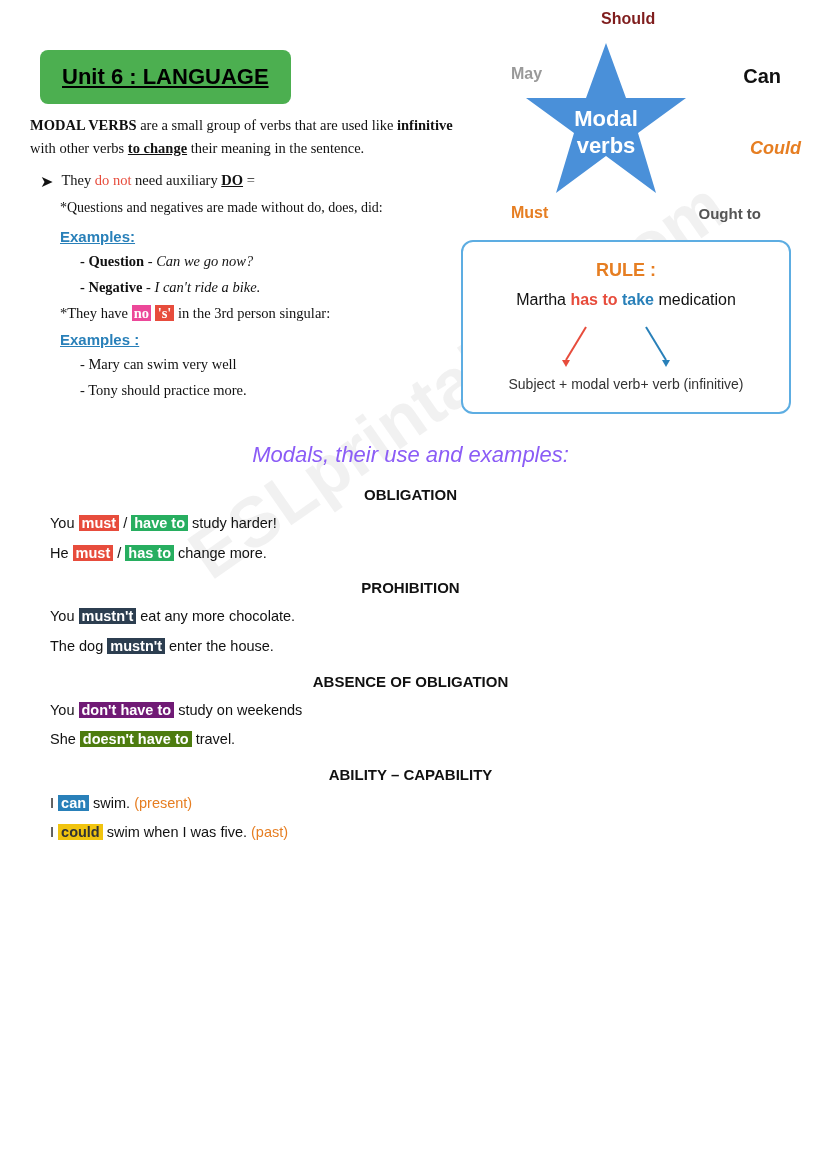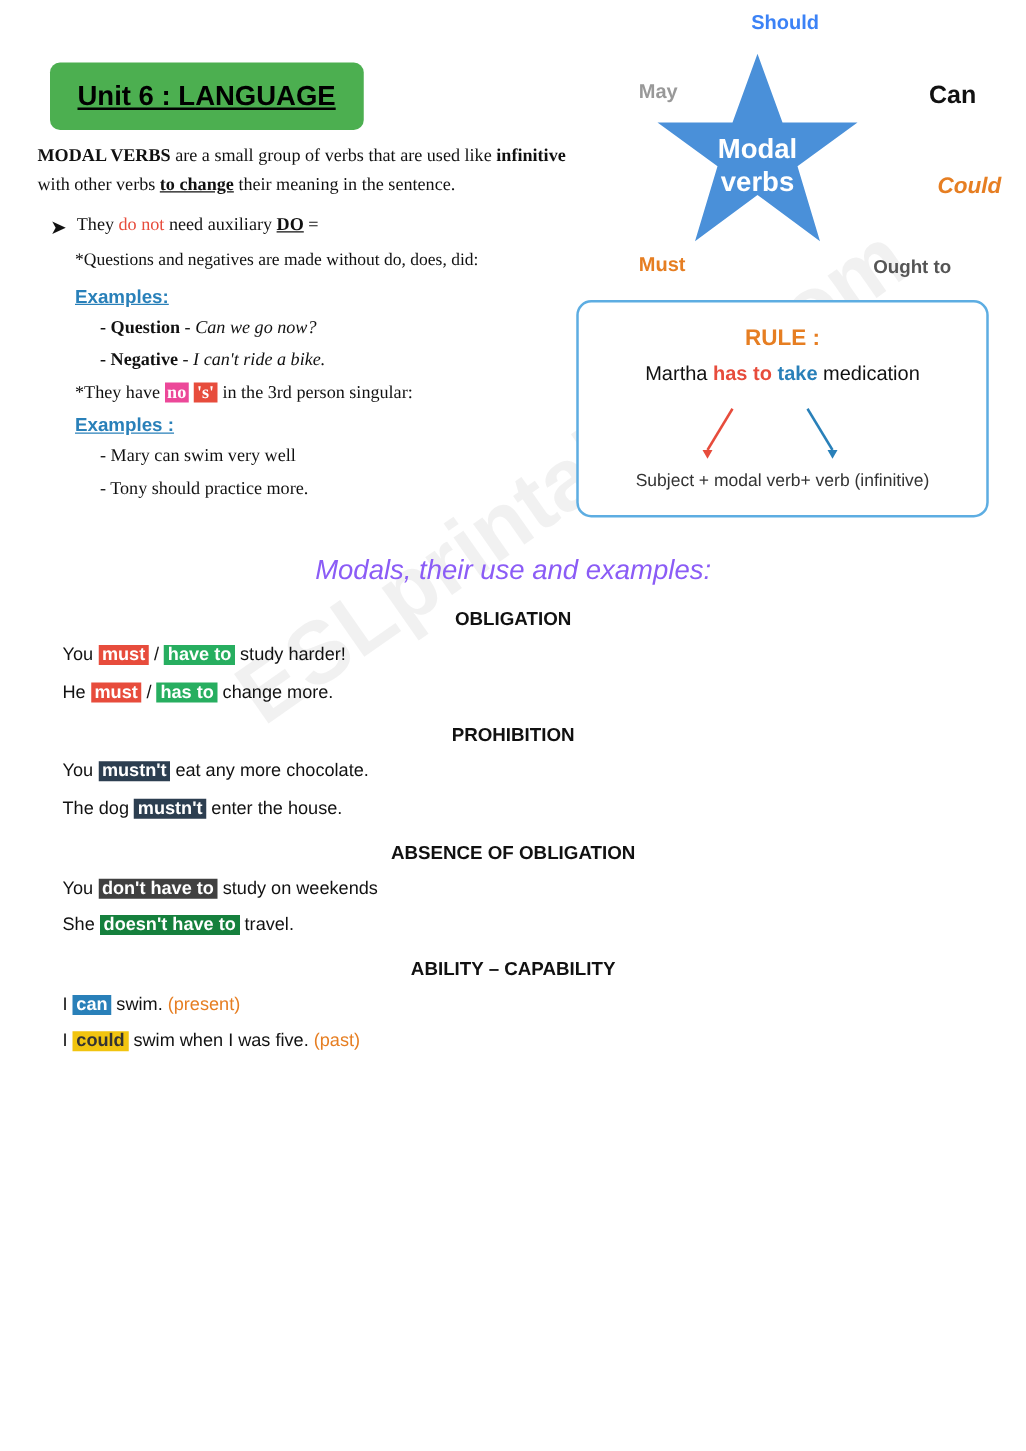--- a/index.html
+++ b/index.html
@@ -61,21 +61,21 @@
       width: 330px;
       height: 220px;
     }
 
     .modal-word {
       position: absolute;
       font-family: Arial, sans-serif;
       font-weight: bold;
       font-size: 16px;
     }
-    .modal-should { color: #3b82f6; top: 0px; left: 140px; }
+    .modal-should { color: #7f1d1d; top: 0px; left: 140px; }
     .modal-may { color: #999; top: 55px; left: 50px; }
     .modal-can { color: #111; top: 55px; right: 10px; font-size: 20px; }
     .modal-could { color: #e67e22; top: 130px; right: 0px; font-size: 18px; font-style: italic; }
     .modal-must { color: #e67e22; bottom: 10px; left: 55px; font-size: 16px; }
     .modal-ought { color: #555; bottom: 10px; right: 40px; font-size: 15px; }
 
     
     .star-svg {
       width: 180px;
       height: 170px;
@@ -225,22 +225,22 @@
       margin-bottom: 5px;
       margin-left: 20px;
       line-height: 1.7;
       font-family: Arial, sans-serif;
     }
 
     .must-red { background: #e74c3c; color: #fff; font-weight: bold; padding: 0 3px; }
     .have-to-green { background: #27ae60; color: #fff; font-weight: bold; padding: 0 3px; }
     .has-to-green { background: #27ae60; color: #fff; font-weight: bold; padding: 0 3px; }
     .mustn-dark { background: #2c3e50; color: #fff; font-weight: bold; padding: 0 3px; }
-    .dont-have-to { background: #404040; color: #fff; font-weight: bold; padding: 0 3px; }
-    .doesnt-have-to { background: #15803d; color: #fff; font-weight: bold; padding: 0 3px; }
+    .dont-have-to { background: #701a75; color: #fff; font-weight: bold; padding: 0 3px; }
+    .doesnt-have-to { background: #4d7c0f; color: #fff; font-weight: bold; padding: 0 3px; }
     .can-blue { background: #2980b9; color: #fff; font-weight: bold; padding: 0 3px; }
     .could-yellow { background: #f1c40f; color: #333; font-weight: bold; padding: 0 3px; }
     .present-orange { color: #e67e22; }
     .past-orange { color: #e67e22; }
 
     .divider-space { margin-bottom: 14px; }
 
     
     .two-col {
       display: flex;

